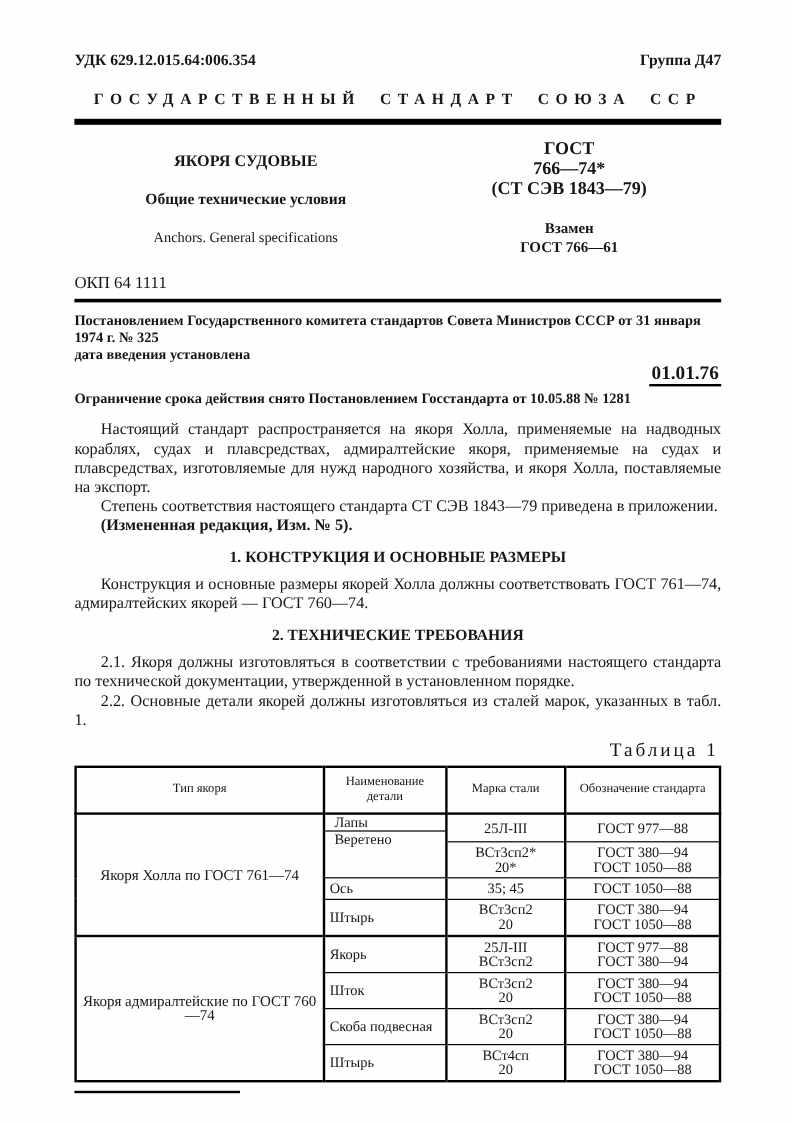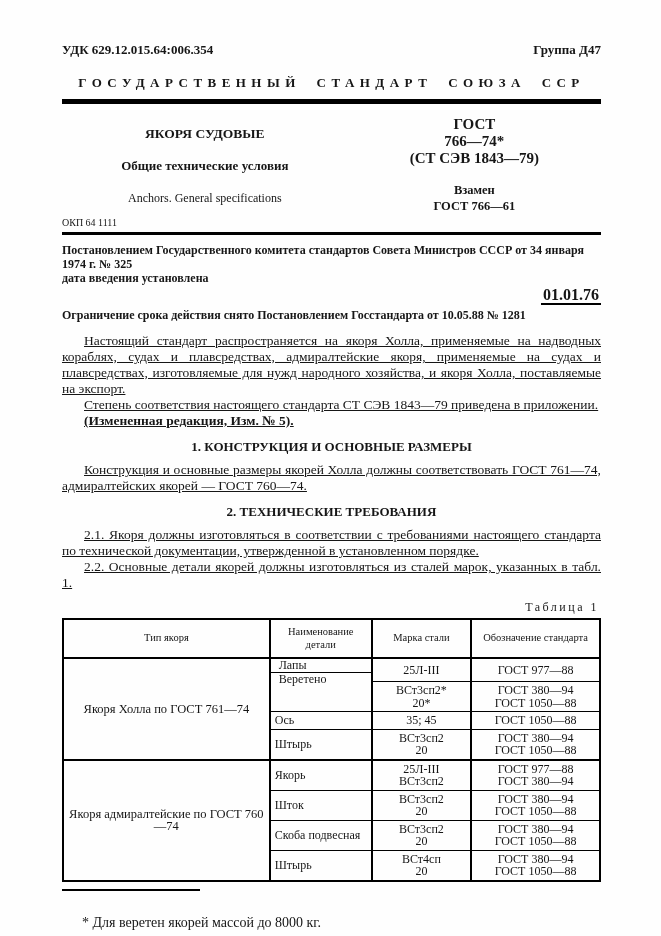--- a/index.html
+++ b/index.html
@@ -18,33 +18,33 @@
   .rule2 { height: 2px; background: #000; }
 
   .title-block { display: flex; padding-top: 12px; }
   .tb-left { width: 53%; text-align: center; padding-top: 10px; }
   .tb-name { font-weight: bold; font-size: 13.5px; }
   .tb-sub { font-weight: bold; font-size: 13px; margin-top: 16px; }
   .tb-en { font-size: 12px; margin-top: 17px; }
   .tb-right { width: 47%; text-align: center; }
   .tb-gost { font-weight: bold; font-size: 15px; line-height: 17px; }
   .tb-replaces { font-weight: bold; font-size: 12.5px; line-height: 16px; margin-top: 15px; }
-  .okp { font-size: 10px; margin: 3px 0 4px; }
+  .okp { font-size: 14px; margin: 15px 0 4px; }
 
   .resolution { font-weight: bold; font-size: 12px; line-height: 14px; margin-top: 8px; }
   .res-line { text-align: left; }
   .res-date { width: fit-content; margin: 3px 0 3px auto; border-bottom: 2px solid #000; padding: 0 2px 1px; font-size: 16px; font-weight: bold; }
   .res-p2 { margin-top: 1px; }
 
   .bodytext { margin-top: 11px; }
-  .para { font-size: 13.5px; line-height: 16px; text-align: justify; text-indent: 22px; text-decoration: underline; }
+  .para { font-size: 13.5px; line-height: 16px; text-align: justify; text-indent: 22px; }
   .para.bold { font-weight: bold; text-align: left; }
   .sec-heading { text-align: center; font-weight: bold; font-size: 13px; margin: 10px 0 7px; }
 
-  .table-caption { text-align: right; font-size: 12px; letter-spacing: 2.5px; margin: 9px 2px 3px 0; }
+  .table-caption { text-align: right; font-size: 16px; letter-spacing: 2.5px; margin: 9px 2px 3px 0; }
 
   table.t1 { width: 100%; border-collapse: collapse; font-size: 12px; line-height: 12.5px; }
   table.t1, .t1 th, .t1 td { border: 1px solid #000; }
   table.t1 { border-width: 2px; }
   .t1 th, .t1 td { border-left-width: 2px; border-right-width: 2px; }
   .t1 th { font-weight: normal; font-size: 10.5px; padding: 6px 2px; text-align: center; border-bottom-width: 2px; }
   .t1 td { padding: 2px 4px; vertical-align: middle; }
   .type-cell { text-align: center; font-size: 12.5px; padding: 2px 10px; }
   .detail-cell { text-align: left; padding-left: 8px; }
   .val-cell { text-align: center; }
@@ -96,21 +96,21 @@
           <div>Взамен</div>
           <div>ГОСТ 766—61</div>
         </div>
       </div>
     </div>
 
     <div class="okp">ОКП 64 1111</div>
     <div class="rule3"></div>
 
     <div class="resolution">
-      <div class="res-line">Постановлением Государственного комитета стандартов Совета Министров СССР от 34 января 1974 г. № 325</div>
+      <div class="res-line">Постановлением Государственного комитета стандартов Совета Министров СССР от 31 января 1974 г. № 325</div>
       <div class="res-line">дата введения установлена</div>
       <div class="res-date">01.01.76</div>
       <div class="res-p2">Ограничение срока действия снято Постановлением Госстандарта от 10.05.88 № 1281</div>
     </div>
 
     <div class="bodytext">
       <div class="para">Настоящий стандарт распространяется на якоря Холла, применяемые на надводных кораблях, судах и плавсредствах, адмиралтейские якоря, применяемые на судах и плавсредствах, изготовляемые для нужд народного хозяйства, и якоря Холла, поставляемые на экспорт.</div>
       <div class="para">Степень соответствия настоящего стандарта СТ СЭВ 1843—79 приведена в приложении.</div>
       <div class="para bold">(Измененная редакция, Изм. № 5).</div>
 

